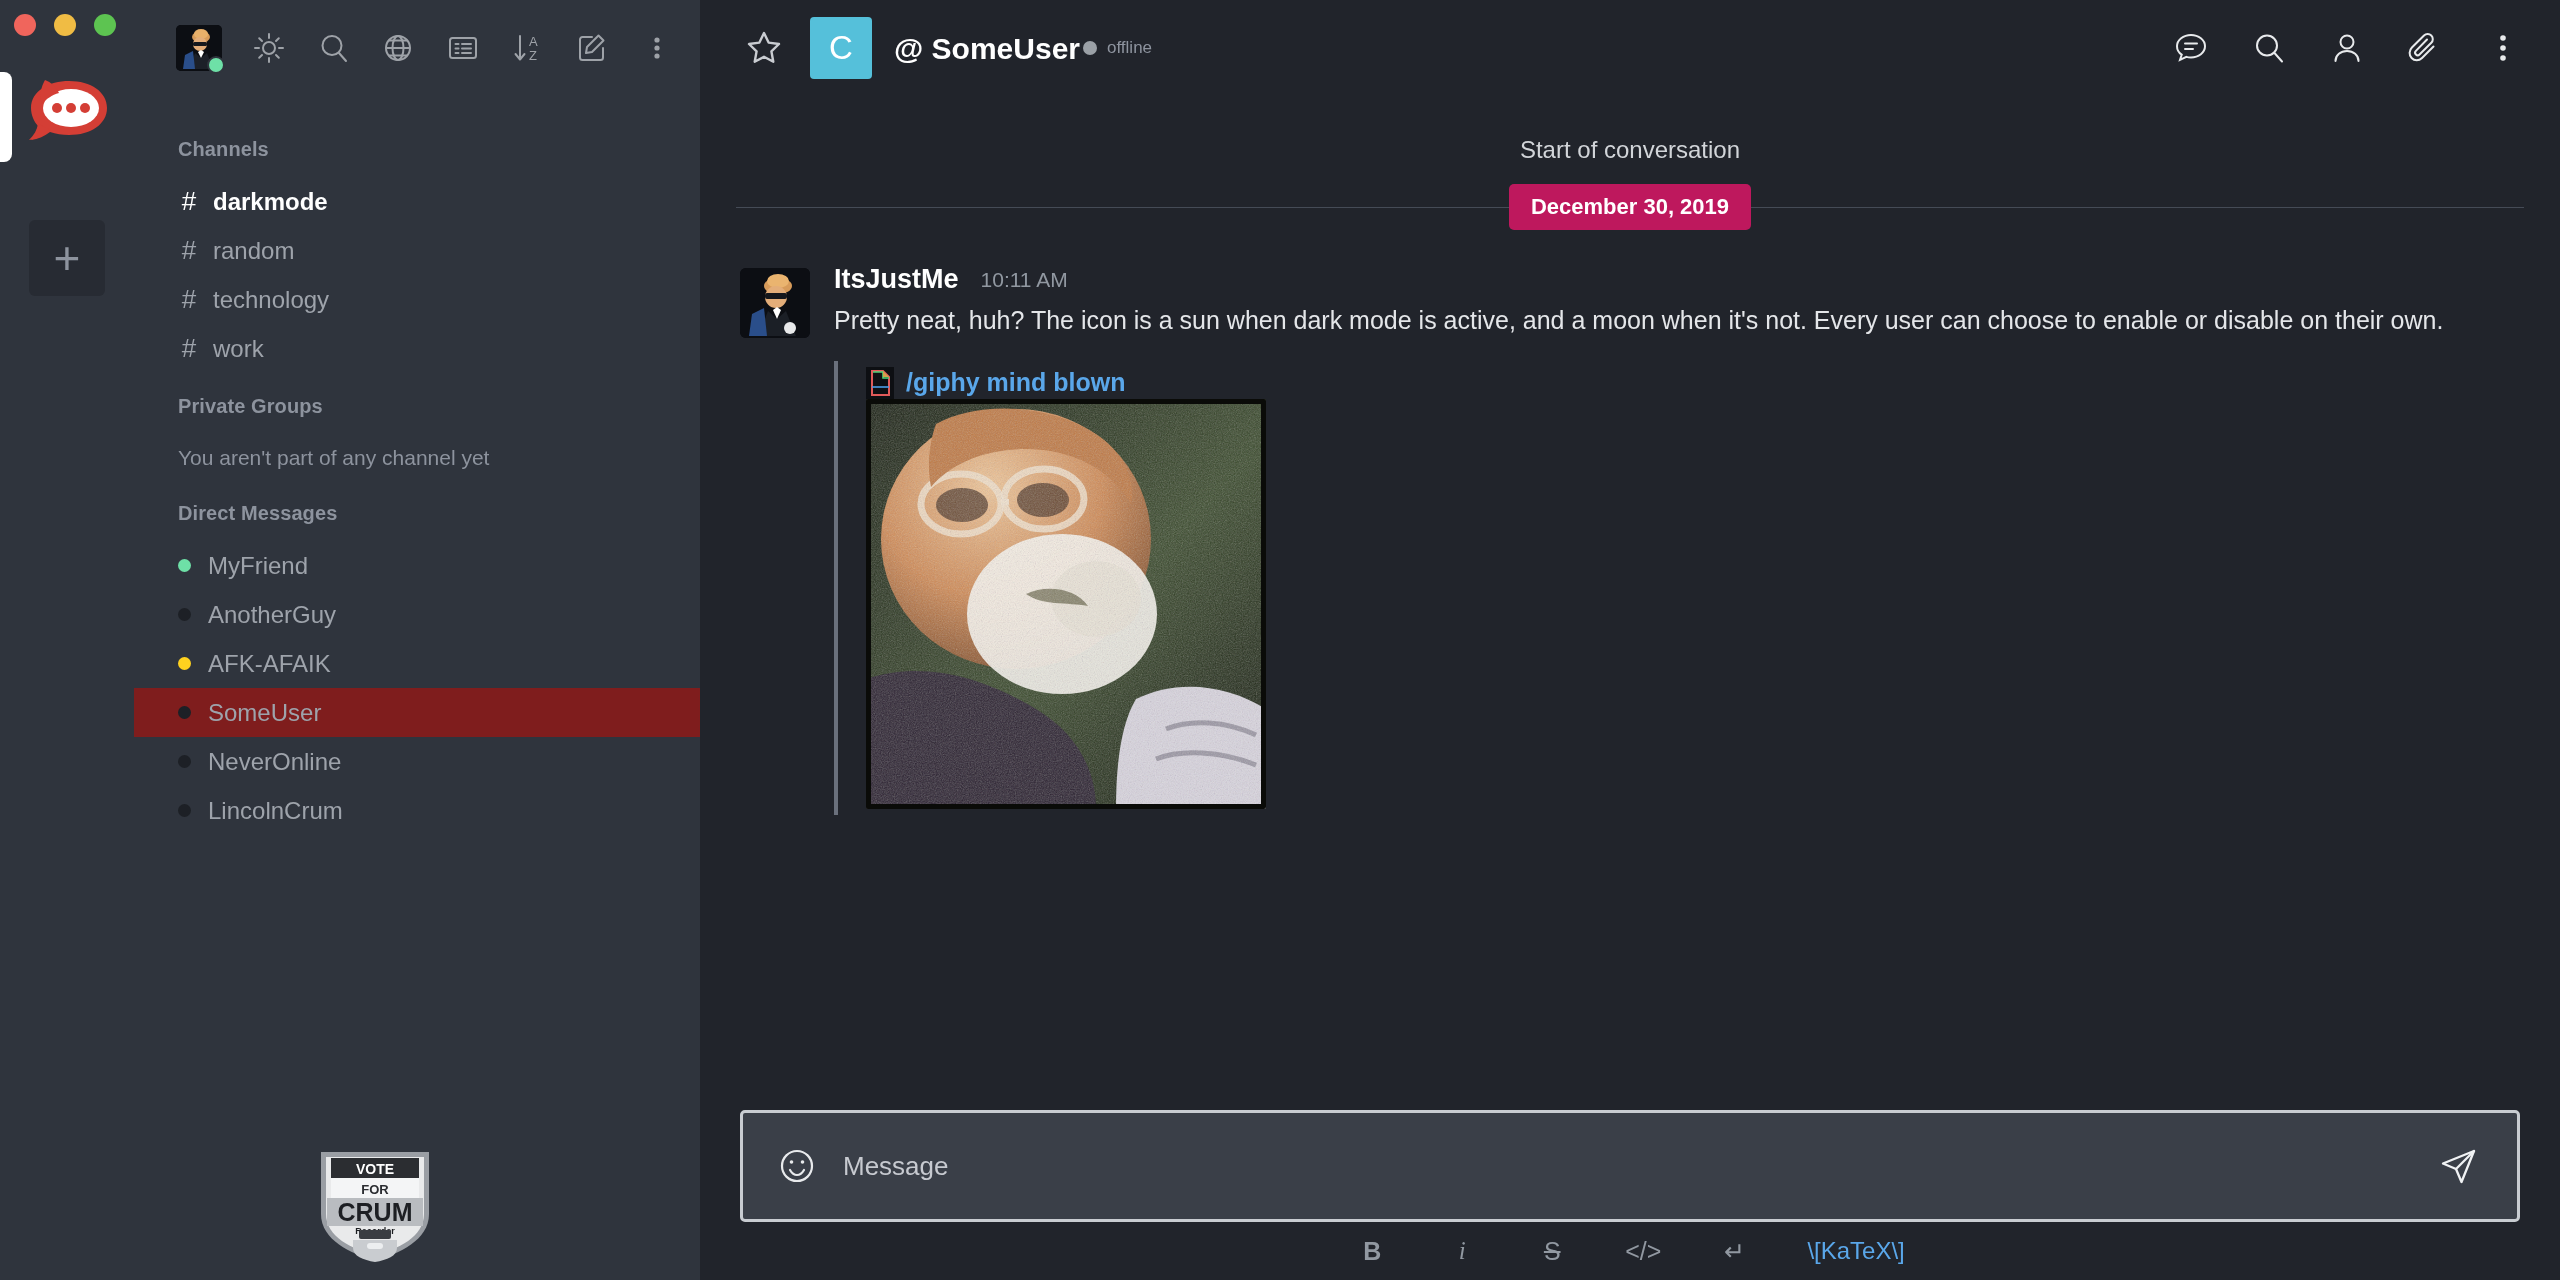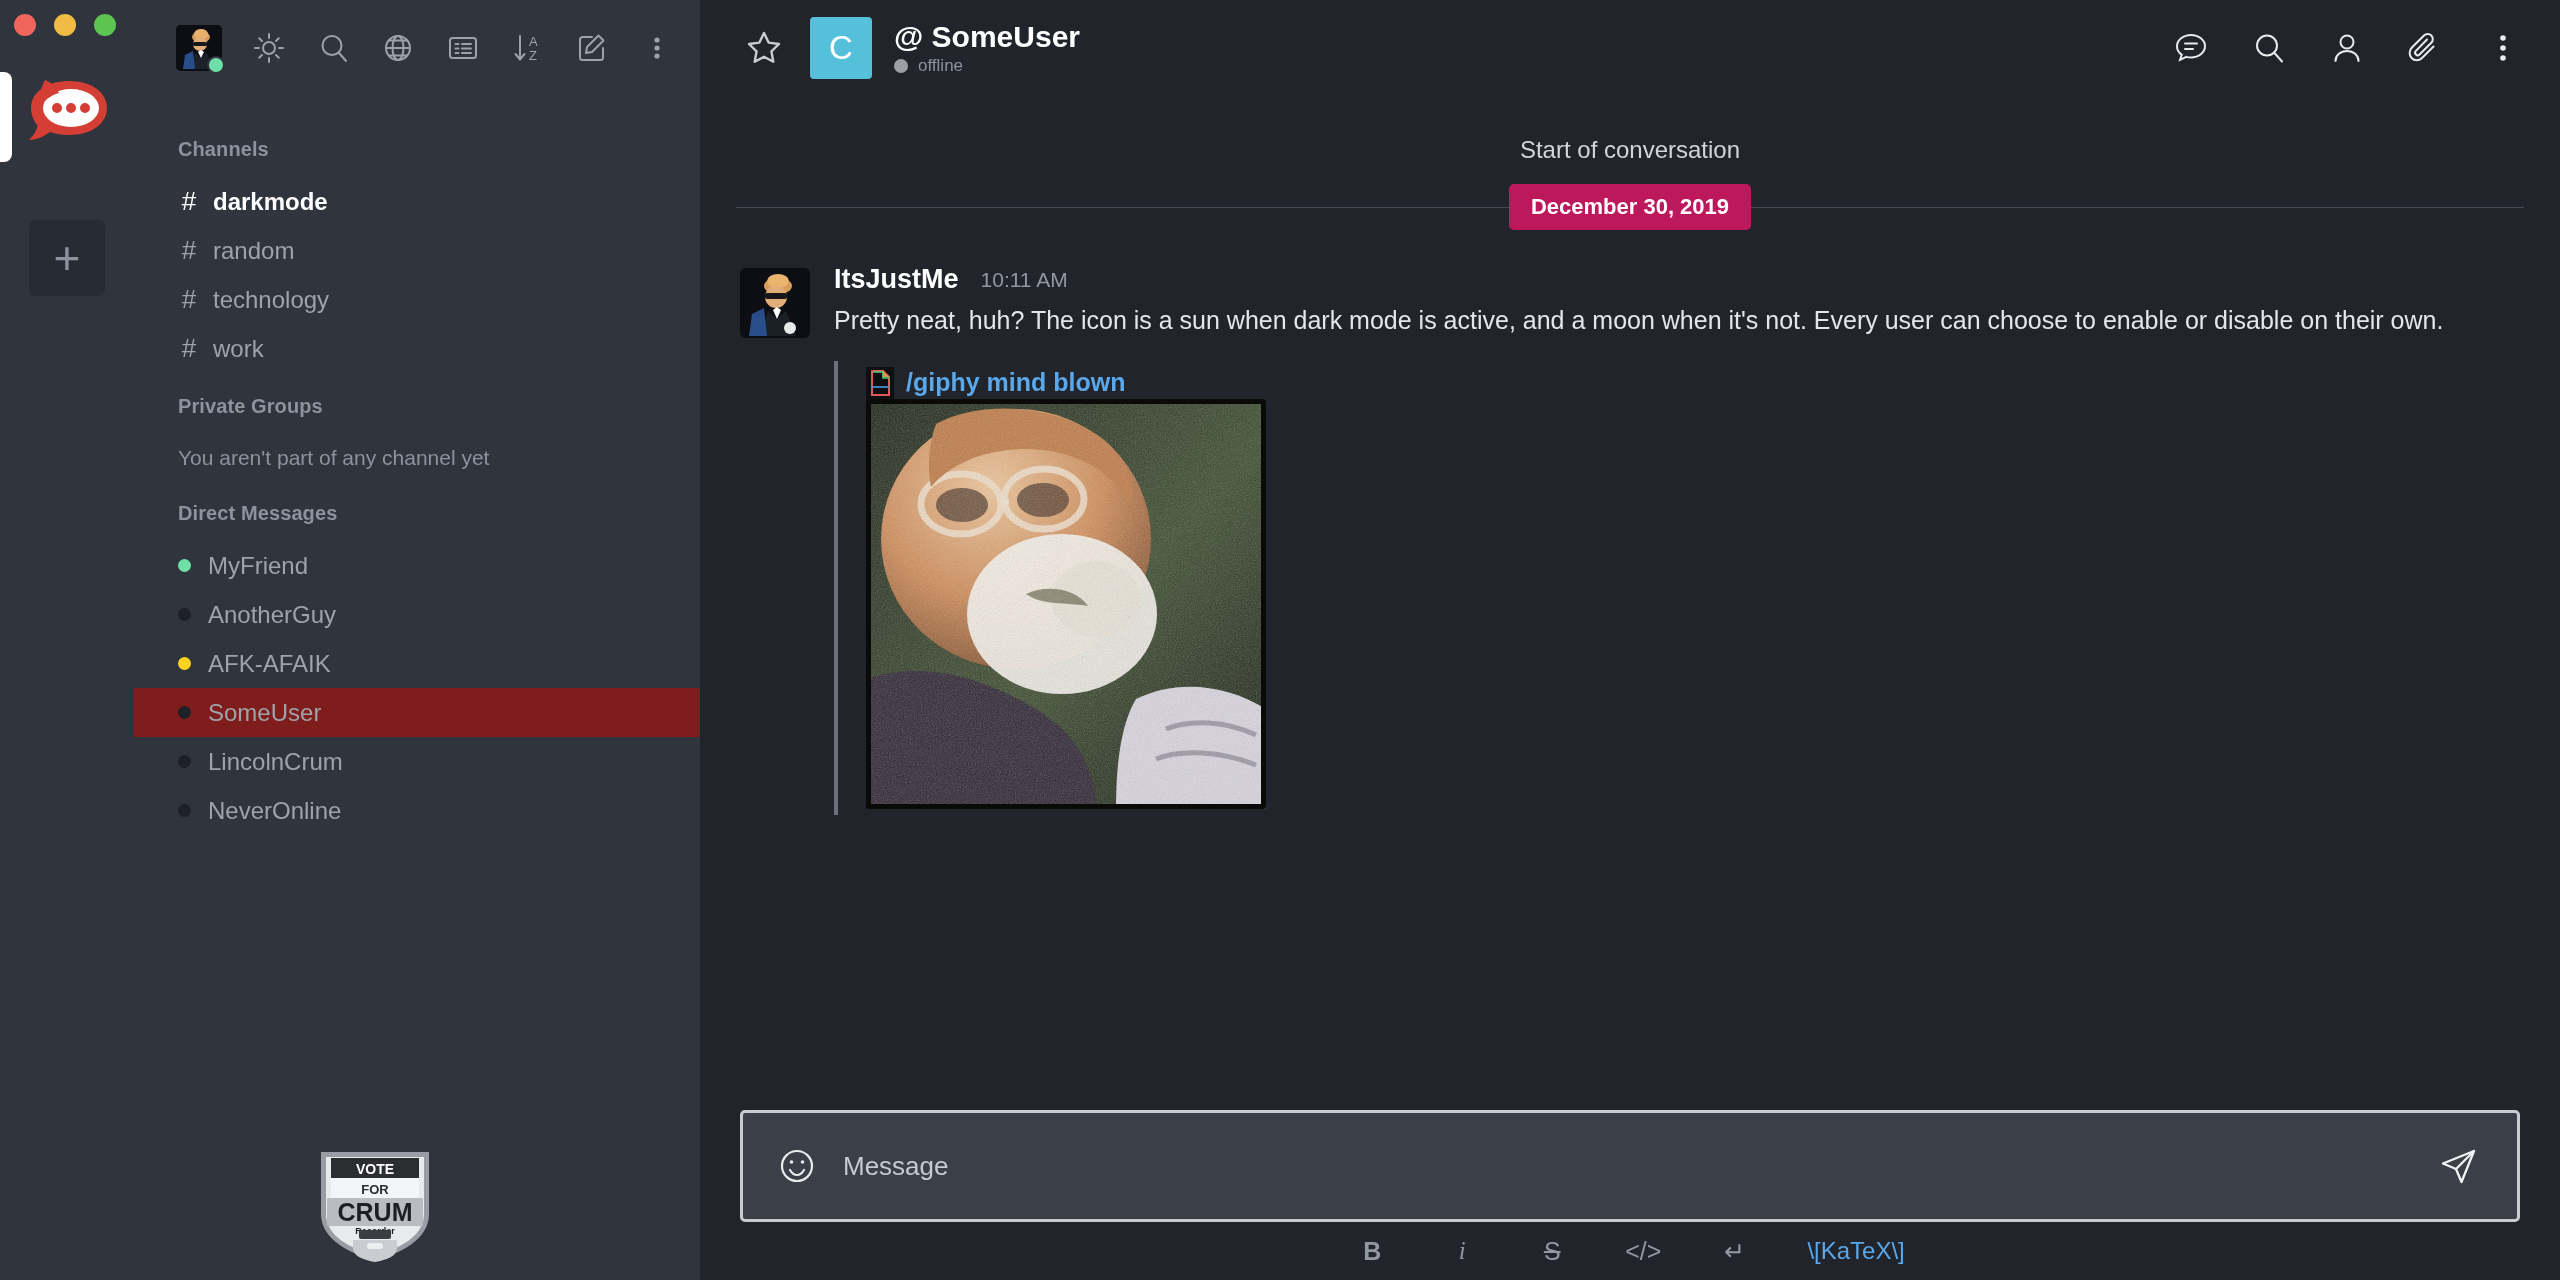--- a/index.html
+++ b/index.html
@@ -144,21 +144,21 @@
   }
   .star-btn { width: 56px; height: 56px; display: flex; align-items: center; justify-content: center; color: #c9ccd1; }
   .room-avatar {
     width: 62px; height: 62px;
     background: #55c0da;
     border-radius: 4px;
     display: flex; align-items: center; justify-content: center;
     color: #ffffff; font-size: 33px; font-weight: 400;
     margin-left: 18px;
   }
-  .room-meta { margin-left: 22px; display: flex; flex-direction: column; justify-content: center; gap: 3px; }
+  .room-meta { margin-left: 22px; display: flex; flex-direction: row; justify-content: center; gap: 3px; }
   .room-title { color: #ffffff; font-size: 30px; font-weight: bold; line-height: 1.1; }
   .room-status { display: flex; align-items: center; gap: 10px; color: #8d939e; font-size: 17px; }
   .room-status .sdot { width: 14px; height: 14px; border-radius: 50%; background: #9aa0a6; }
   .header-spacer { flex: 1; }
   .header-actions { display: flex; align-items: center; gap: 36px; padding-right: 8px; color: #e8eaec; }
   .hi { width: 42px; height: 42px; display: flex; align-items: center; justify-content: center; }
 
   .messages {
     flex: 1;
     padding: 26px 0 0 0;
@@ -390,25 +390,25 @@
       <div class="dm-row">
         <span class="dm-dot" style="background:#ffd21f"></span>
         <span>AFK-AFAIK</span>
       </div>
       <div class="dm-row selected">
         <span class="dm-dot" style="background:#1d2026"></span>
         <span>SomeUser</span>
       </div>
       <div class="dm-row">
         <span class="dm-dot" style="background:#1d2026"></span>
-        <span>LincolnCrum</span>
+        <span>NeverOnline</span>
       </div>
       <div class="dm-row">
         <span class="dm-dot" style="background:#1d2026"></span>
-        <span>NeverOnline</span>
+        <span>LincolnCrum</span>
       </div>
     </div>
 
     <div class="sidebar-badge">
       <svg width="132" height="118" viewBox="0 0 132 118">
         <path d="M12 8h108v62c0 26-30 40-54 46C42 110 12 96 12 70z" fill="#9a9ea4"></path>
         <path d="M17 13h98v57c0 23-26 35-49 41-23-6-49-18-49-41z" fill="#e9eaeb"></path>
         <rect x="22" y="14" width="88" height="20" fill="#2b2d31"></rect>
         <text x="66" y="30" font-size="14" font-weight="bold" fill="#ffffff" text-anchor="middle" font-family="Liberation Sans, sans-serif">VOTE</text>
         <rect x="22" y="34" width="88" height="20" fill="#f4f5f6"></rect>

